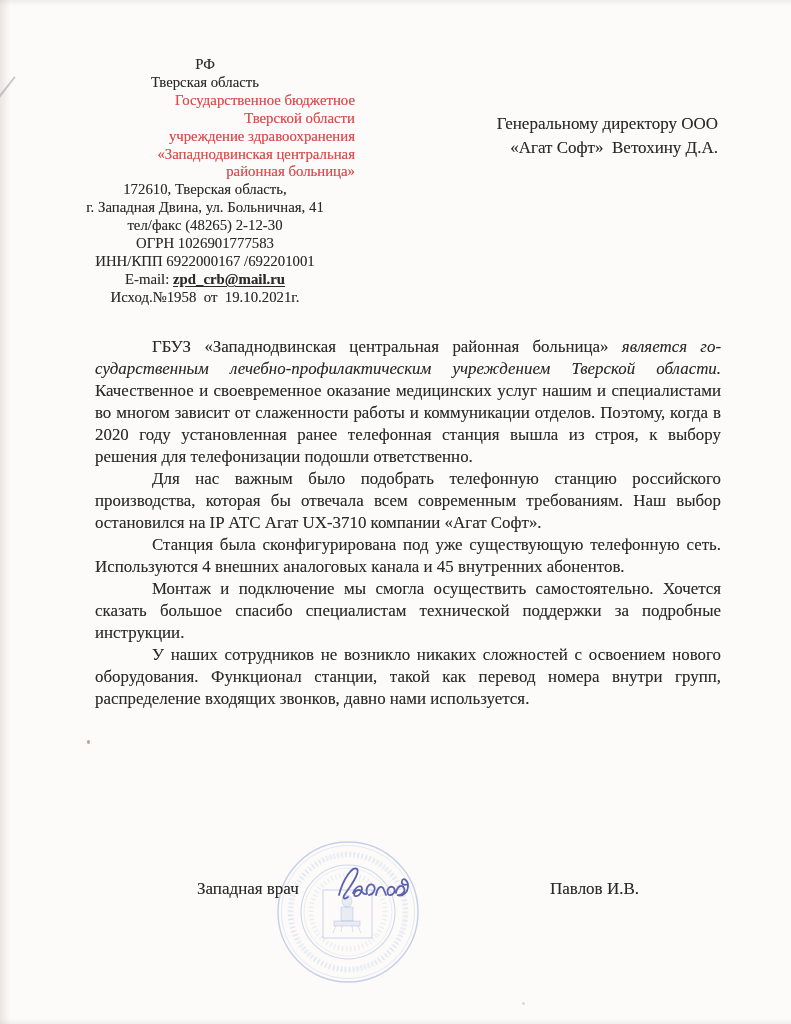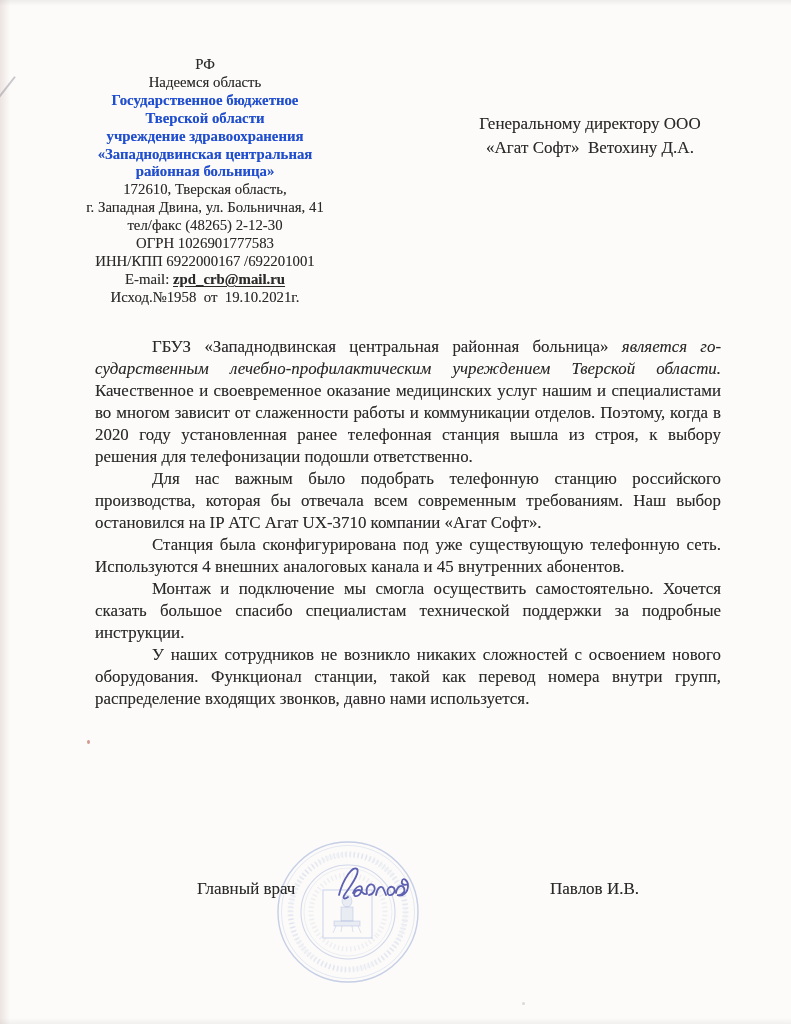--- a/index.html
+++ b/index.html
@@ -26,26 +26,26 @@
   .corner-line{position:absolute;left:-6px;top:86px;width:26px;height:2px;
     background:rgba(128,128,140,0.42);transform:rotate(-52deg);}
   .speck-red{position:absolute;left:87px;top:740px;width:3px;height:4px;border-radius:50%;
     background:#c9887b;opacity:.85;}
   .speck-gray{position:absolute;left:522px;top:1002px;width:3px;height:3px;border-radius:50%;
     background:#9a9a9a;opacity:.35;}
 
   
   .sender{position:absolute;top:56px;left:55px;width:300px;
     text-align:center;font-size:14.8px;line-height:17.9px;}
-  .sender .b{font-weight:bold;color:#1d4ed8;}
+  .sender .b{font-weight:normal;color:#ef4444;text-align:right;}
   .sender .u{text-decoration:underline;text-underline-offset:2px;font-weight:bold;}
 
   
   .recipient{position:absolute;top:112px;left:462px;width:256px;
-    text-align:center;font-size:17px;line-height:23.5px;}
+    text-align:right;font-size:17px;line-height:23.5px;}
 
   
   .body-text{position:absolute;top:336px;left:95px;width:626px;
     font-size:16.9px;line-height:22px;text-align:justify;
     hyphens:manual;-webkit-hyphens:manual;}
   .body-text p{margin:0;text-indent:57px;}
   .body-text p.gap{margin-top:16px;}
   .body-text .it{font-style:italic;}
 
   
@@ -63,21 +63,21 @@
   <div class="edge-left"></div>
   <div class="edge-top"></div>
   <div class="edge-right"></div>
   <div class="edge-bottom"></div>
   <div class="corner-line"></div>
   <div class="speck-red"></div>
   <div class="speck-gray"></div>
 
   <div class="sender" id="sender">
       <div>РФ</div>
-      <div>Надеемся область</div>
+      <div>Тверская область</div>
       <div class="b">Государственное бюджетное</div>
       <div class="b">Тверской области</div>
       <div class="b">учреждение здравоохранения</div>
       <div class="b">«Западнодвинская центральная</div>
       <div class="b">районная больница»</div>
       <div>172610, Тверская область,</div>
       <div>г. Западная Двина, ул. Больничная, 41</div>
       <div>тел/факс (48265) 2-12-30</div>
       <div>ОГРН 1026901777583</div>
       <div>ИНН/КПП 6922000167 /692201001</div>
@@ -121,16 +121,16 @@
 
   <svg class="handsig-svg" width="80" height="46" viewBox="0 0 80 46">
     <path fill="none" stroke="#4c50a8" stroke-width="1.8" stroke-linecap="round" stroke-opacity="0.9" d="M8 36 C12 20 22 6 26 10 C29 13 20 27 14 35 C11 39 13 41 17 38
          M22 34 C25 27 31 25 31 30 C31 34 27 38 24 37 C22 36 24 31 28 31 C32 31 31 36 35 35
          M36 35 C34 27 40 23 43 27 C45 30 42 36 38 36
          M45 36 C46 29 50 26 52 29 L55 36
          M57 35 C55 29 60 26 63 29 C65 32 62 37 58 36
          M65 34 C66 27 71 25 73 29 C75 33 70 37 66 36 C72 38 77 33 77 27 C77 21 72 18 71 22 C70 25 73 27 77 25"></path>
   </svg>
 
-  <div class="sig-role">Главный врач</div>
+  <div class="sig-role">Западная врач</div>
   <div class="sig-name">Павлов И.В.</div>
 
 </div>
 
 </body></html>

